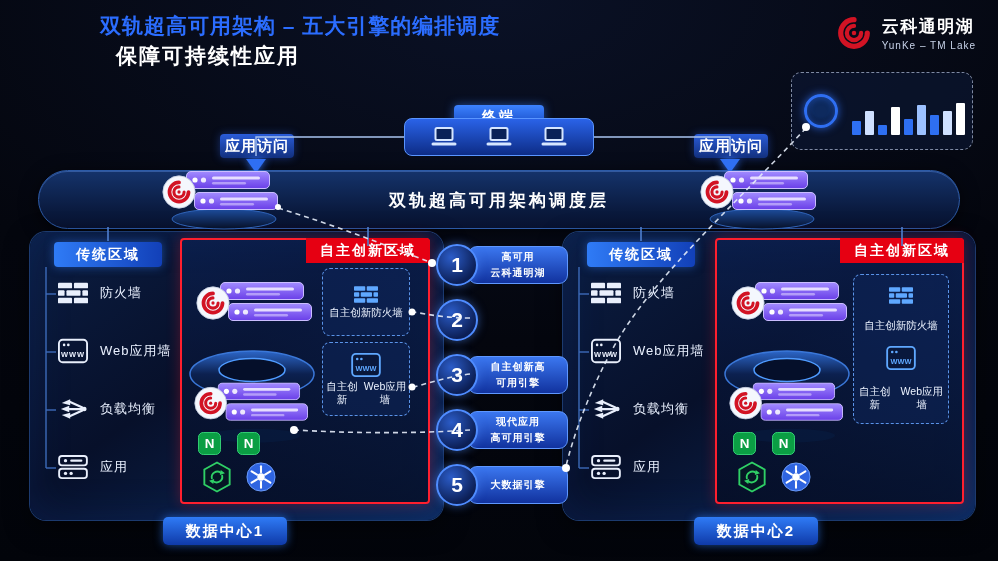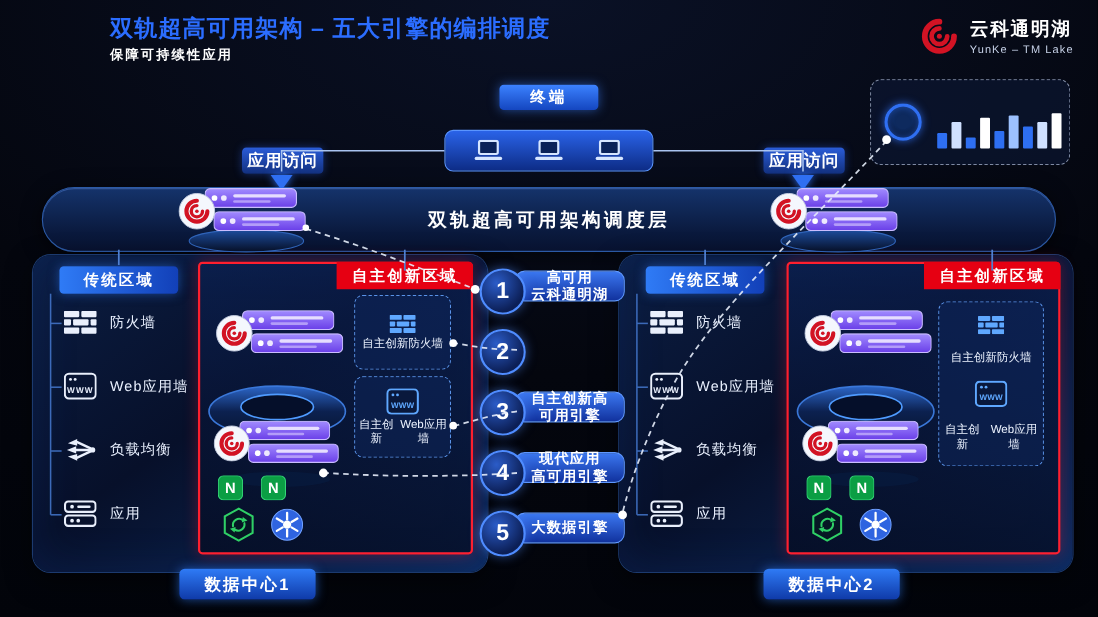--- a/index.html
+++ b/index.html
@@ -4,35 +4,35 @@
 <style>
   html,body{margin:0;padding:0;background:#000;}
   .slide{
     position:relative;width:998px;height:561px;overflow:hidden;
     background:radial-gradient(120% 110% at 50% 0%, #0a1126 0%, #04060e 55%, #02040a 100%);
     font-family:"Liberation Sans", sans-serif;color:#fff;
   }
   .defs{position:absolute;width:0;height:0;}
   
   .title{position:absolute;left:100px;top:12px;font-size:21px;font-weight:bold;color:#2b6dff;letter-spacing:1px;z-index:2;}
-  .subtitle{position:absolute;left:100px;top:42px;font-size:12px;font-weight:bold;color:#fff;letter-spacing:2px;z-index:2;}
+  .subtitle{position:absolute;left:116px;top:42px;font-size:21px;font-weight:bold;color:#fff;letter-spacing:2px;z-index:2;}
   .logo{position:absolute;right:22px;top:14px;display:flex;align-items:center;gap:9px;z-index:2;}
   .logo-swirl{width:38px;height:38px;}
   .logo-name{font-size:17px;font-weight:bold;letter-spacing:1.5px;color:#fff;}
   .logo-sub{font-size:10px;color:#c7d2e8;letter-spacing:1px;text-align:center;margin-top:2px;}
   
   .stats-panel{position:absolute;left:791px;top:72px;width:182px;height:78px;border:1px dashed #7f8aa3;
     border-radius:10px;background:rgba(13,26,56,.55);display:flex;align-items:center;padding:0 12px;gap:14px;box-sizing:border-box;z-index:2;}
   .gauge{width:28px;height:28px;border-radius:50%;flex:0 0 auto;
     background:radial-gradient(circle at 50% 40%, #0e2a5e 40%, #081636 75%);
     border:3px solid #2f6ff2;box-shadow:0 0 8px rgba(47,111,242,.8), inset 0 0 6px rgba(47,111,242,.6);}
   .bars{display:flex;align-items:flex-end;gap:4px;height:48px;flex:1;}
   .bars i{display:block;width:9px;border-radius:1px;}
   
-  .terminal-tab{position:absolute;left:454px;top:77px;width:90px;height:23px;border-radius:4px;z-index:2;
+  .terminal-tab{position:absolute;left:454px;top:105px;width:90px;height:23px;border-radius:4px;z-index:2;
     background:linear-gradient(180deg,#3c82ff,#1446c0);color:#fff;font-weight:bold;font-size:14px;
     display:flex;align-items:center;justify-content:center;letter-spacing:3px;box-shadow:0 0 10px rgba(60,130,255,.55);}
   .terminal-box{position:absolute;left:404px;top:118px;width:190px;height:38px;border-radius:8px;z-index:2;
     background:linear-gradient(180deg,#2a63e8,#0d2c86);border:1px solid #5a95ff;
     display:flex;align-items:center;justify-content:space-around;padding:0 12px;box-sizing:border-box;}
   .laptop{width:28px;height:20px;color:#d6e6ff;}
   
   .access{position:absolute;width:74px;height:24px;border-radius:4px;z-index:2;
     background:linear-gradient(180deg,#2a5cd8,#12307e);display:flex;align-items:center;justify-content:center;
     color:#fff;font-weight:bold;font-size:15px;letter-spacing:1px;box-shadow:0 0 8px rgba(42,92,216,.45);}
@@ -83,24 +83,24 @@
     background:linear-gradient(180deg,#2f7bf6,#0f3aa8);color:#fff;font-weight:bold;font-size:15px;
     display:flex;align-items:center;justify-content:center;letter-spacing:2px;box-shadow:0 0 10px rgba(47,123,246,.6);}
   #dc1-tab{left:163px;} #dc2-tab{left:694px;}
   
   .engine{position:absolute;left:436px;width:132px;height:42px;z-index:3;}
   #e1{top:244px;}#e2{top:299px;}#e3{top:354px;}#e4{top:409px;}#e5{top:464px;}
   .engine .num{position:absolute;left:0;top:0;width:42px;height:42px;border-radius:50%;box-sizing:border-box;
     background:radial-gradient(circle at 35% 30%, #2b5cc8, #0c1f56 72%);border:2px solid #4f8cff;
     color:#fff;font-weight:bold;font-size:21px;display:flex;align-items:center;justify-content:center;
     box-shadow:0 0 10px rgba(79,140,255,.5);z-index:2;}
-  .engine .lbl{position:absolute;left:32px;top:2px;width:100px;height:28px;border-radius:9px;box-sizing:border-box;
+  .engine .lbl{position:absolute;left:32px;top:2px;width:100px;height:38px;border-radius:9px;box-sizing:border-box;
     background:linear-gradient(180deg,#3b77f0,#11329e);border:1px solid #5e97ff;
     display:flex;flex-direction:column;align-items:center;justify-content:center;
-    color:#fff;font-weight:bold;font-size:13px;line-height:16px;letter-spacing:1px;}
+    color:#fff;font-weight:bold;font-size:10px;line-height:16px;letter-spacing:1px;}
   
   .overlay{position:absolute;inset:0;z-index:5;pointer-events:none;}
 </style>
 </head>
 <body>
 
 <div class="slide">
 
   <svg class="defs" aria-hidden="true">
     <defs>

